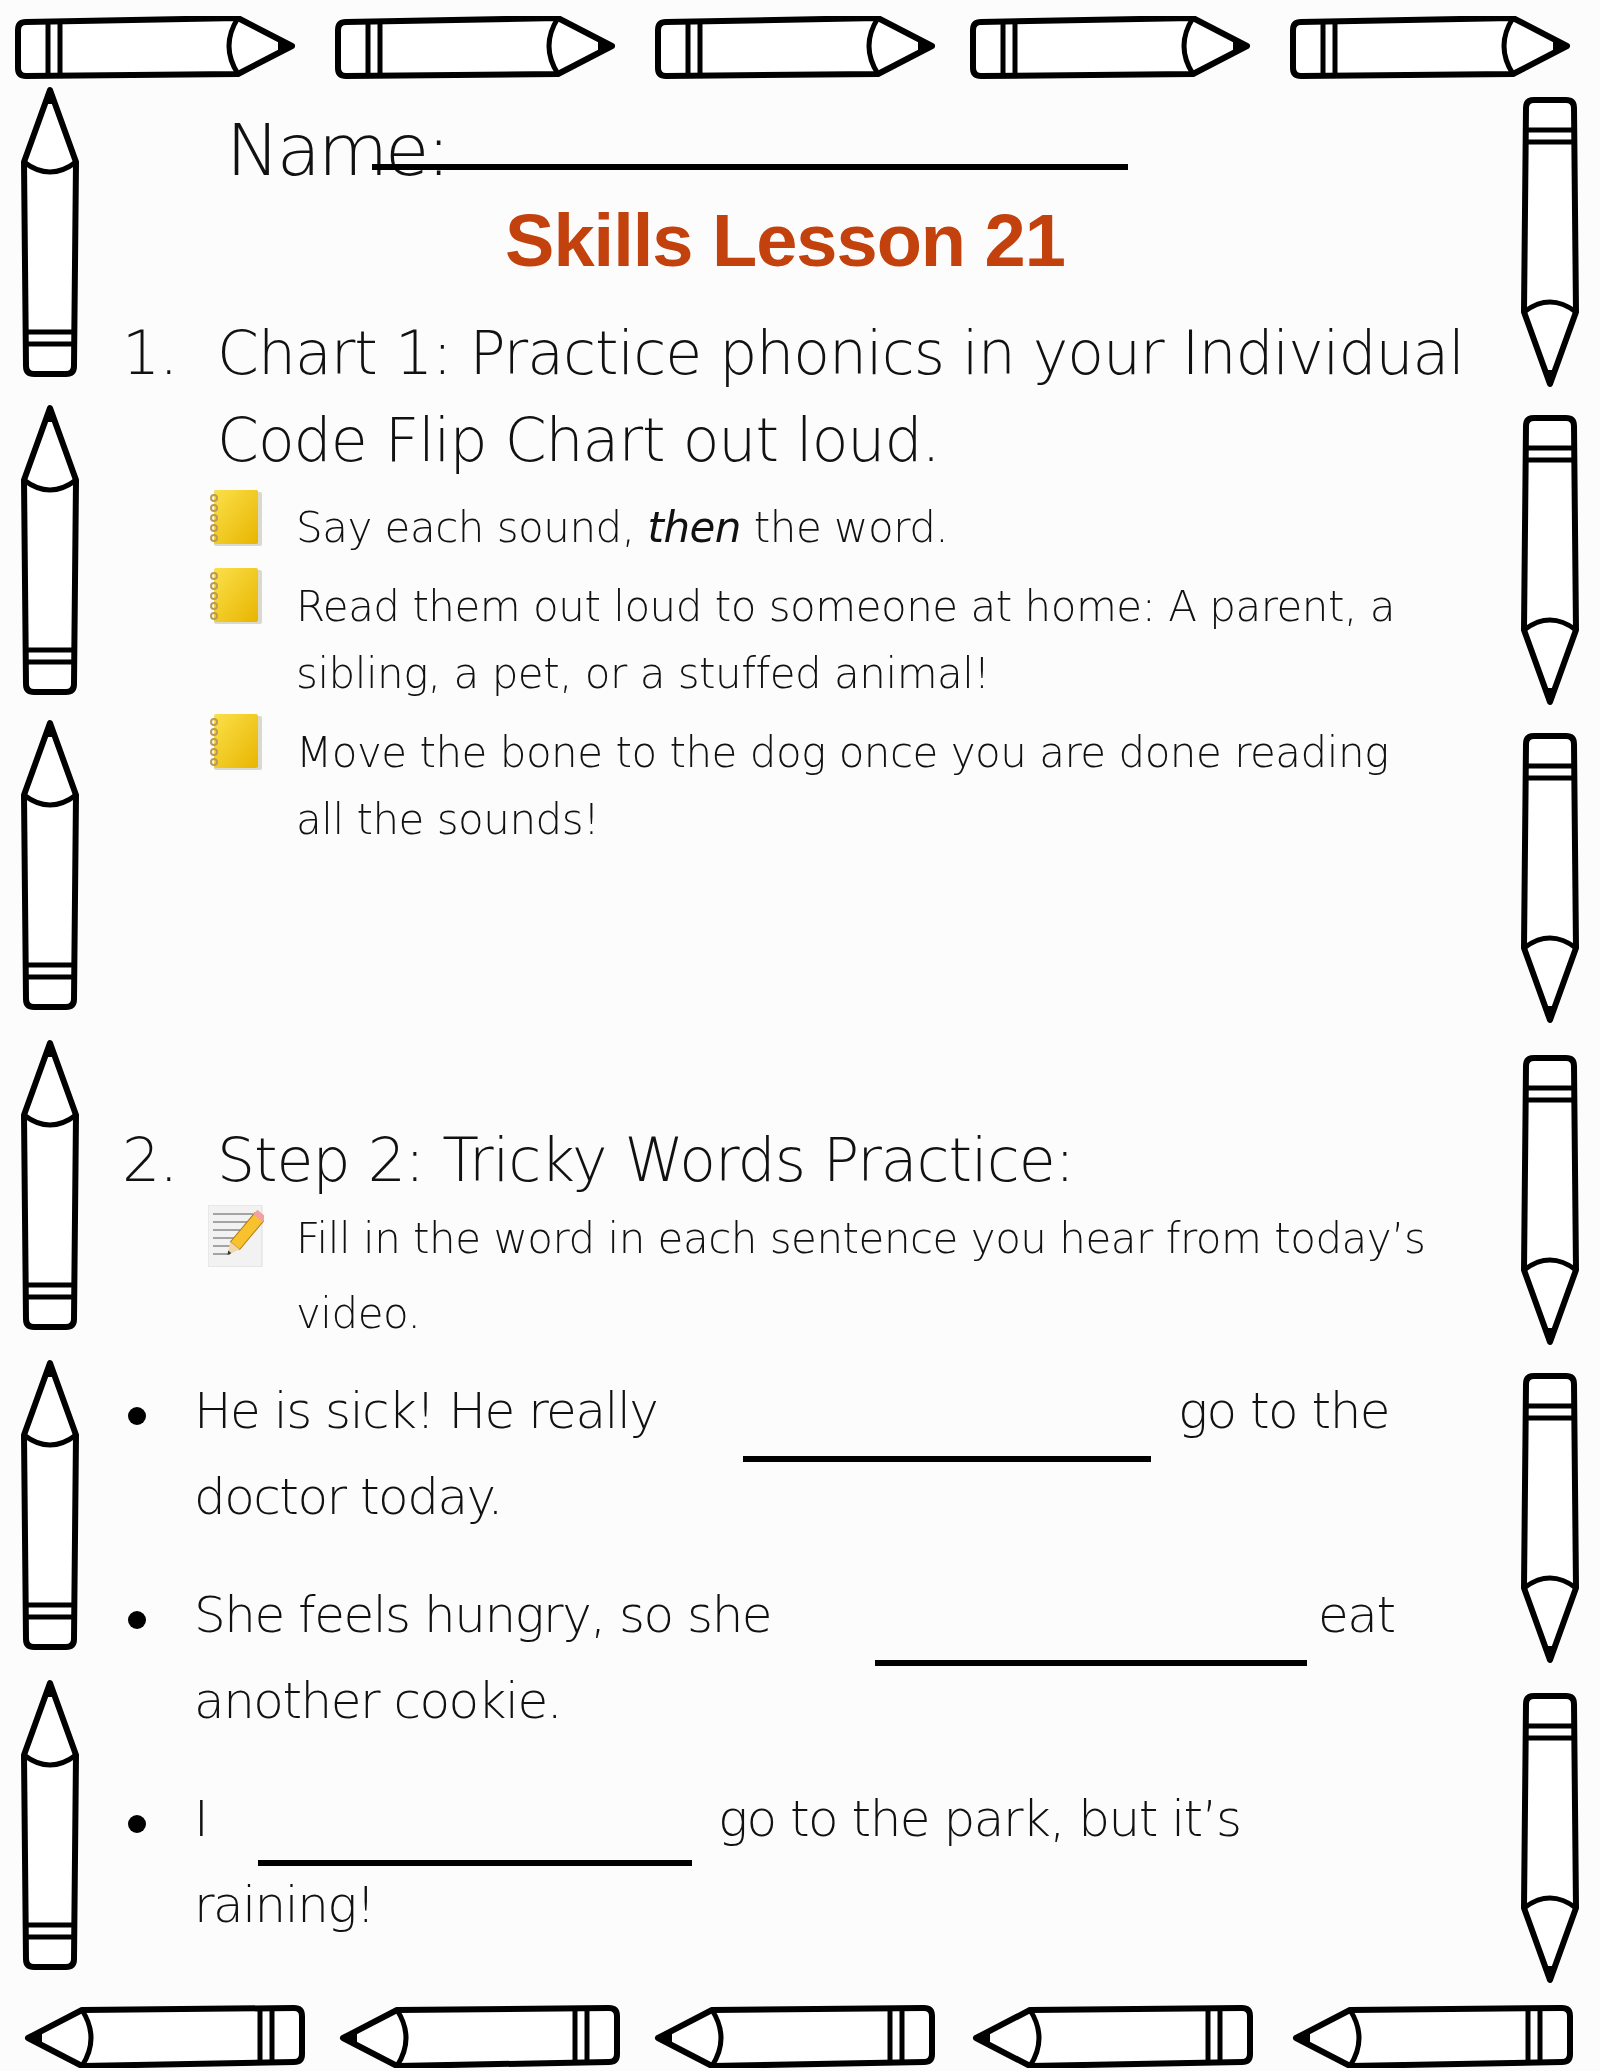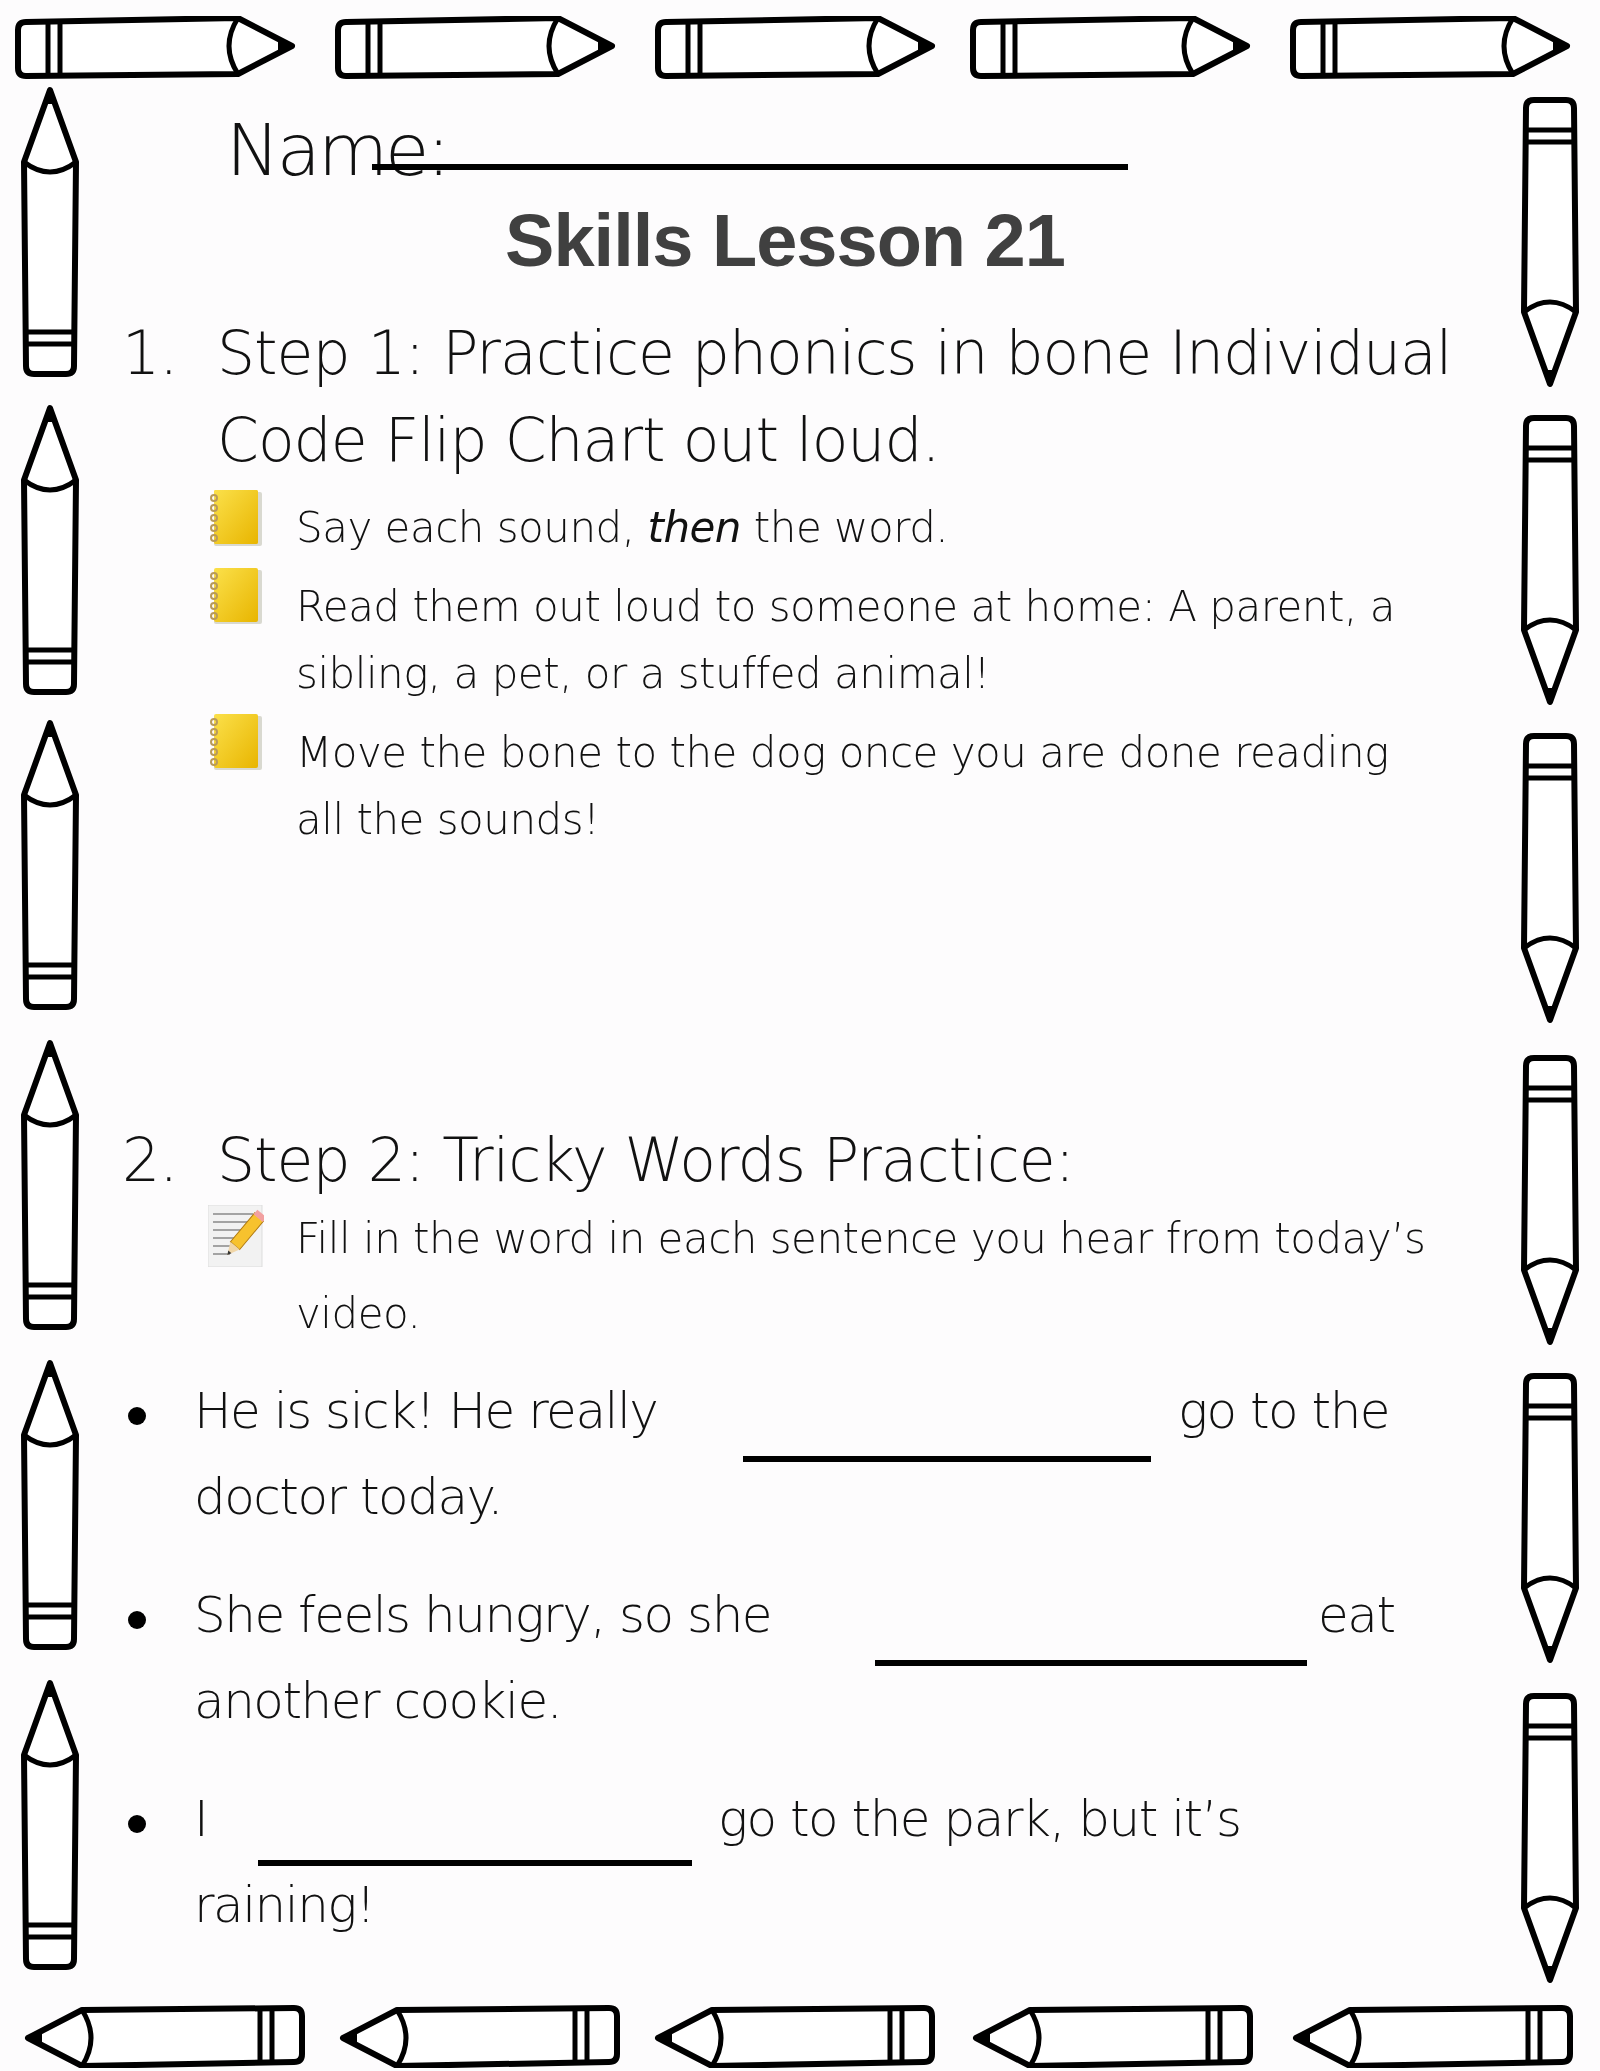--- a/index.html
+++ b/index.html
@@ -111,24 +111,24 @@
       <use href="#pencil-h"></use>
     </svg>
   <svg class="pencil" style="left:1278px;top:2002px;transform:rotate(180deg)" width="300" height="66">
       <use href="#pencil-h"></use>
     </svg>
 </div>
 
 <div class="txt name-label">Name:</div>
 <div class="name-line"></div>
 
-<div class="title" style="color:#404040">Skills Lesson 21</div>
+<div class="title" style="color:#c2410c">Skills Lesson 21</div>
 
 <div class="txt step" style="left:122px;top:318px">1.</div>
-<div class="txt step" style="left:217px;top:318px">Step 1: Practice phonics in bone Individual</div>
+<div class="txt step" style="left:217px;top:318px">Chart 1: Practice phonics in your Individual</div>
 <div class="txt step" style="left:217px;top:405px">Code Flip Chart out loud.</div>
 
 <svg class="icon" style="left:206px;top:488px" width="58" height="60" viewBox="0 0 58 60">
   <rect x="8" y="4" width="48" height="54" rx="2" fill="#d9d9d0"></rect>
   <rect x="8" y="2" width="44" height="54" rx="2" fill="#f4c81a"></rect>
   <rect x="8" y="2" width="44" height="54" rx="2" fill="url(#nbg)"></rect>
   <defs>
       <linearGradient id="nbg" x1="0" y1="0" x2="1" y2="1">
         <stop offset="0" stop-color="#fbe04a"></stop>
         <stop offset="1" stop-color="#e8b500"></stop>

